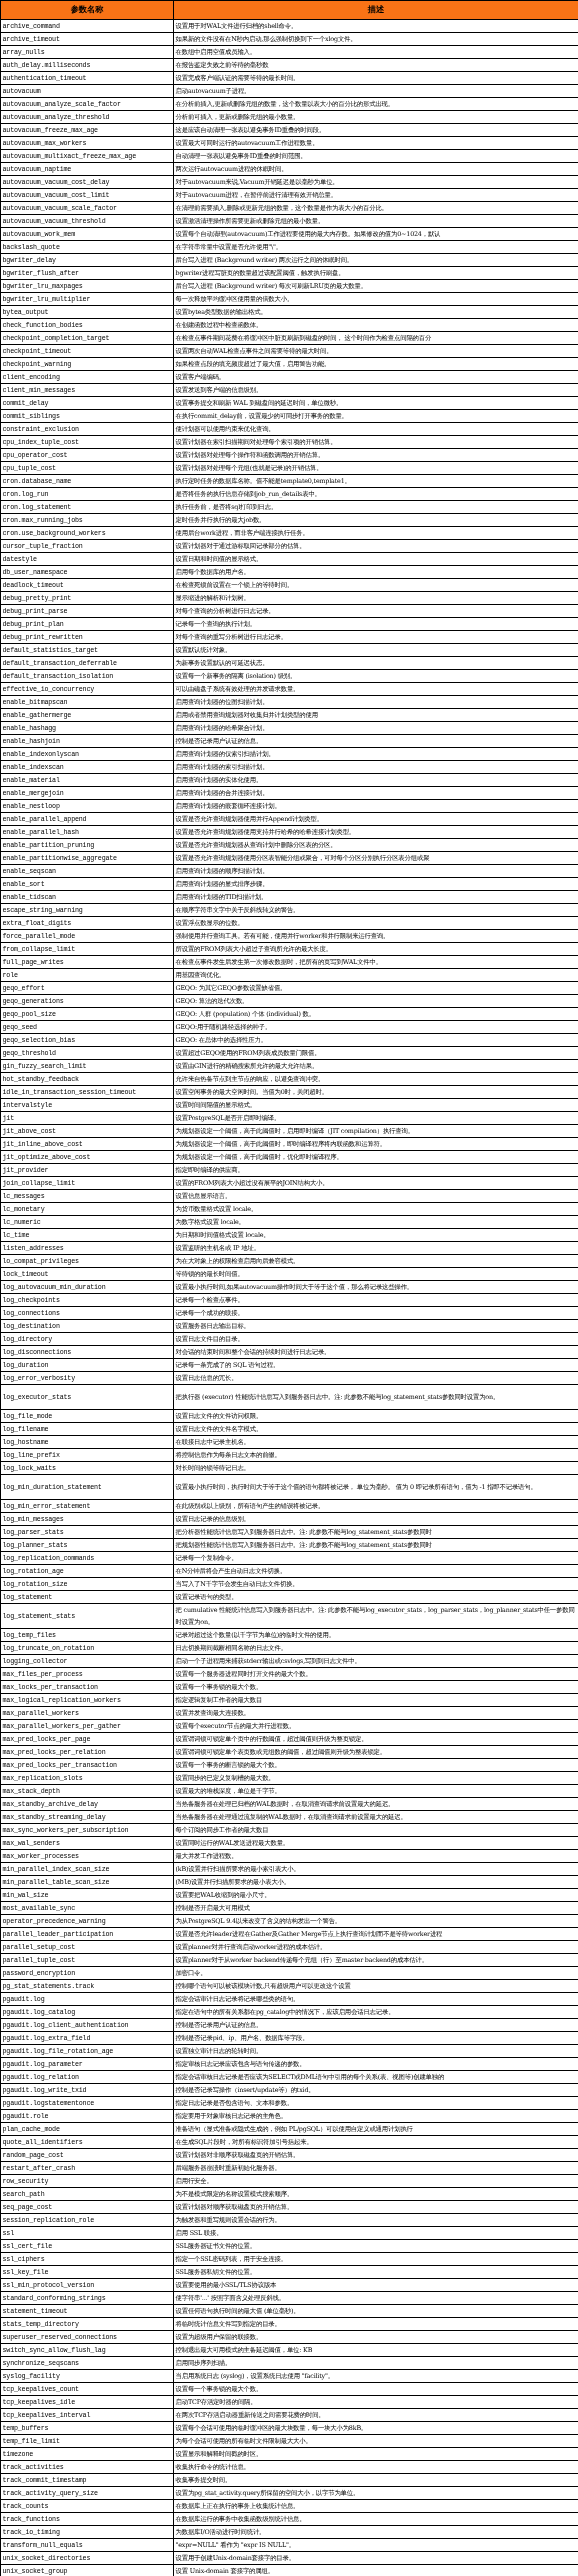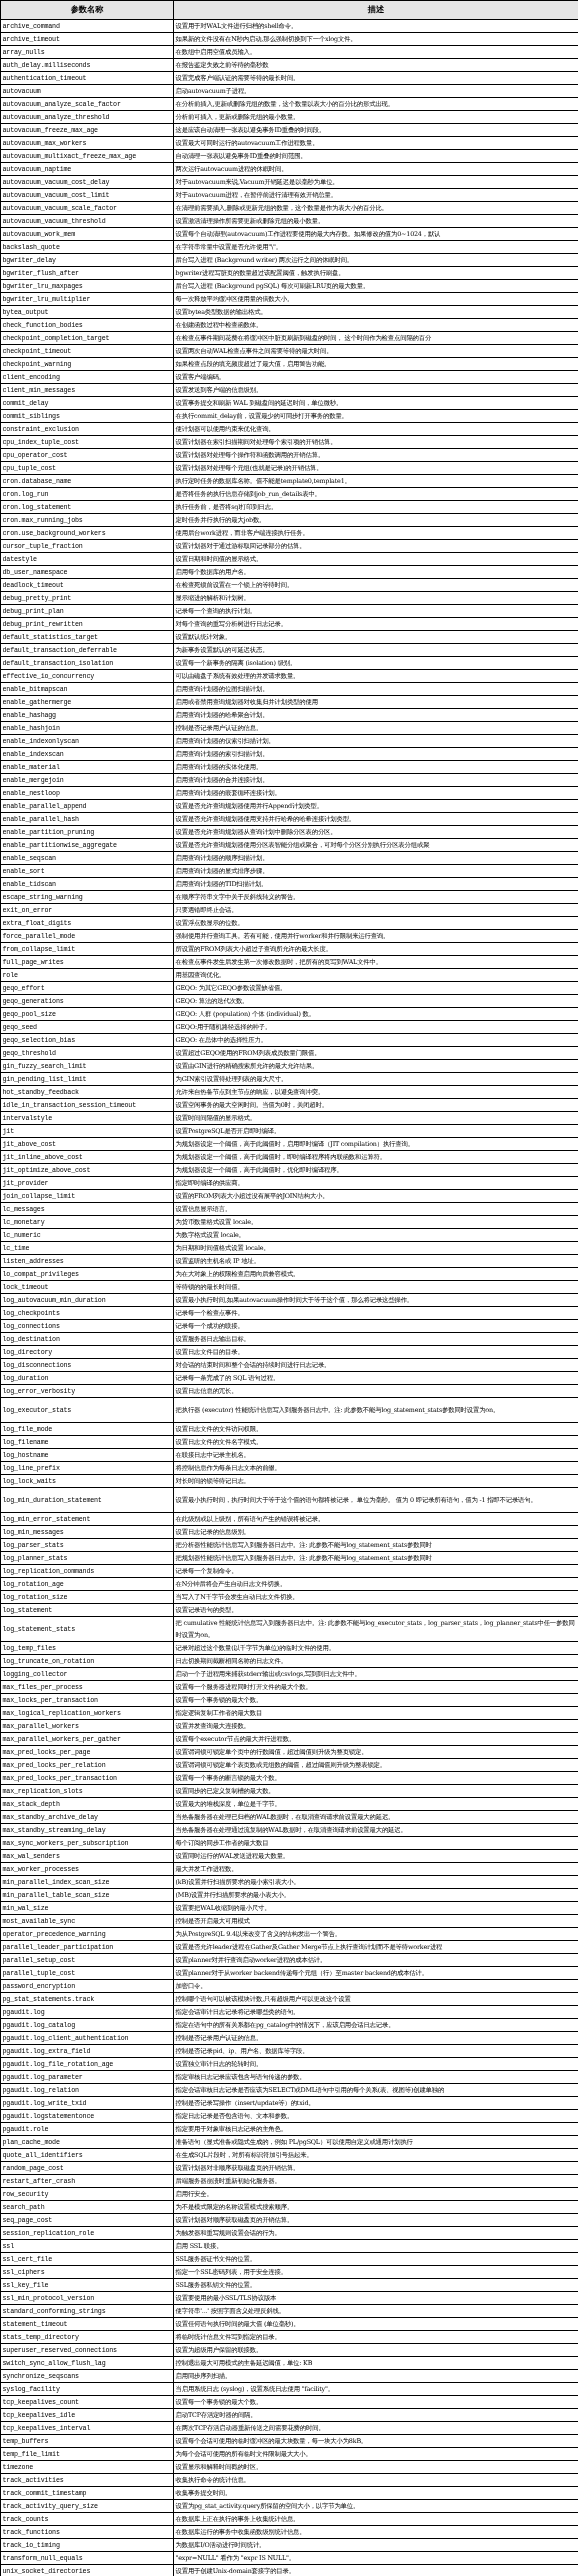--- a/index.html
+++ b/index.html
@@ -14,21 +14,21 @@
   table.params th, table.params td {
     border: 0.5px solid #000;
     padding: 0 1.5px;
     vertical-align: middle;
     overflow: hidden;
     white-space: nowrap;
   }
   col.c-name { width: 173px; }
   col.c-desc { width: 405px; }
   thead th {
-    background: #e5e5e5;
+    background: #f97316;
     height: 17.5px;
     font-weight: bold;
     font-size: 8.2px;
     text-align: center;
     font-family: "DejaVu Serif", serif;
   }
   tbody td {
     height: 12px;
     font-size: 6.7px;
     line-height: 12px;
@@ -136,21 +136,21 @@
       <tr>
         <td class="name">bgwriter_delay</td>
         <td class="desc">后台写入进程 (Background writer) 两次运行之间的休眠时间。</td>
       </tr>
       <tr>
         <td class="name">bgwriter_flush_after</td>
         <td class="desc">bgwriter进程写脏页的数量超过该配置阈值，触发执行刷盘。</td>
       </tr>
       <tr>
         <td class="name">bgwriter_lru_maxpages</td>
-        <td class="desc">后台写入进程 (Background pgSQL) 每次可刷新LRU页的最大数量。</td>
+        <td class="desc">后台写入进程 (Background writer) 每次可刷新LRU页的最大数量。</td>
       </tr>
       <tr>
         <td class="name">bgwriter_lru_multiplier</td>
         <td class="desc">每一次释放平均缓冲区使用量的倍数大小。</td>
       </tr>
       <tr>
         <td class="name">bytea_output</td>
         <td class="desc">设置bytea类型数据的输出格式。</td>
       </tr>
       <tr>
@@ -235,20 +235,24 @@
       </tr>
       <tr>
         <td class="name">deadlock_timeout</td>
         <td class="desc">在检查死锁前设置在一个锁上的等待时间。</td>
       </tr>
       <tr>
         <td class="name">debug_pretty_print</td>
         <td class="desc">显示缩进的解析和计划树。</td>
       </tr>
       <tr>
+        <td class="name">debug_print_parse</td>
+        <td class="desc">对每个查询的分析树进行日志记录。</td>
+      </tr>
+      <tr>
         <td class="name">debug_print_plan</td>
         <td class="desc">记录每一个查询的执行计划。</td>
       </tr>
       <tr>
         <td class="name">debug_print_rewritten</td>
         <td class="desc">对每个查询的重写分析树进行日志记录。</td>
       </tr>
       <tr>
         <td class="name">default_statistics_target</td>
         <td class="desc">设置默认统计对象。</td>
@@ -327,24 +331,20 @@
       </tr>
       <tr>
         <td class="name">enable_tidscan</td>
         <td class="desc">启用查询计划器的TID扫描计划。</td>
       </tr>
       <tr>
         <td class="name">escape_string_warning</td>
         <td class="desc">在顺序字符串文字中关于反斜线转义的警告。</td>
       </tr>
       <tr>
-        <td class="name">exit_on_error</td>
-        <td class="desc">只要遇错即终止会话。</td>
-      </tr>
-      <tr>
         <td class="name">extra_float_digits</td>
         <td class="desc">设置浮点数显示的位数。</td>
       </tr>
       <tr>
         <td class="name">force_parallel_mode</td>
         <td class="desc">强制使用并行查询工具。若有可能，使用并行worker和并行限制来运行查询。</td>
       </tr>
       <tr>
         <td class="name">from_collapse_limit</td>
         <td class="desc">所设置的FROM列表大小超过子查询所允许的最大长度。</td>
@@ -377,24 +377,20 @@
         <td class="name">geqo_selection_bias</td>
         <td class="desc">GEQO: 在总体中的选择性压力。</td>
       </tr>
       <tr>
         <td class="name">geqo_threshold</td>
         <td class="desc">设置超过GEQO使用的FROM列表成员数量门限值。</td>
       </tr>
       <tr>
         <td class="name">gin_fuzzy_search_limit</td>
         <td class="desc">设置由GIN进行的精确搜索所允许的最大允许结果。</td>
-      </tr>
-      <tr>
-        <td class="name">gin_pending_list_limit</td>
-        <td class="desc">为GIN索引设置待处理列表的最大尺寸。</td>
       </tr>
       <tr>
         <td class="name">hot_standby_feedback</td>
         <td class="desc">允许来自热备节点到主节点的响应，以避免查询冲突。</td>
       </tr>
       <tr>
         <td class="name">idle_in_transaction_session_timeout</td>
         <td class="desc">设置空闲事务的最大空闲时间。当值为0时，关闭超时。</td>
       </tr>
       <tr>

